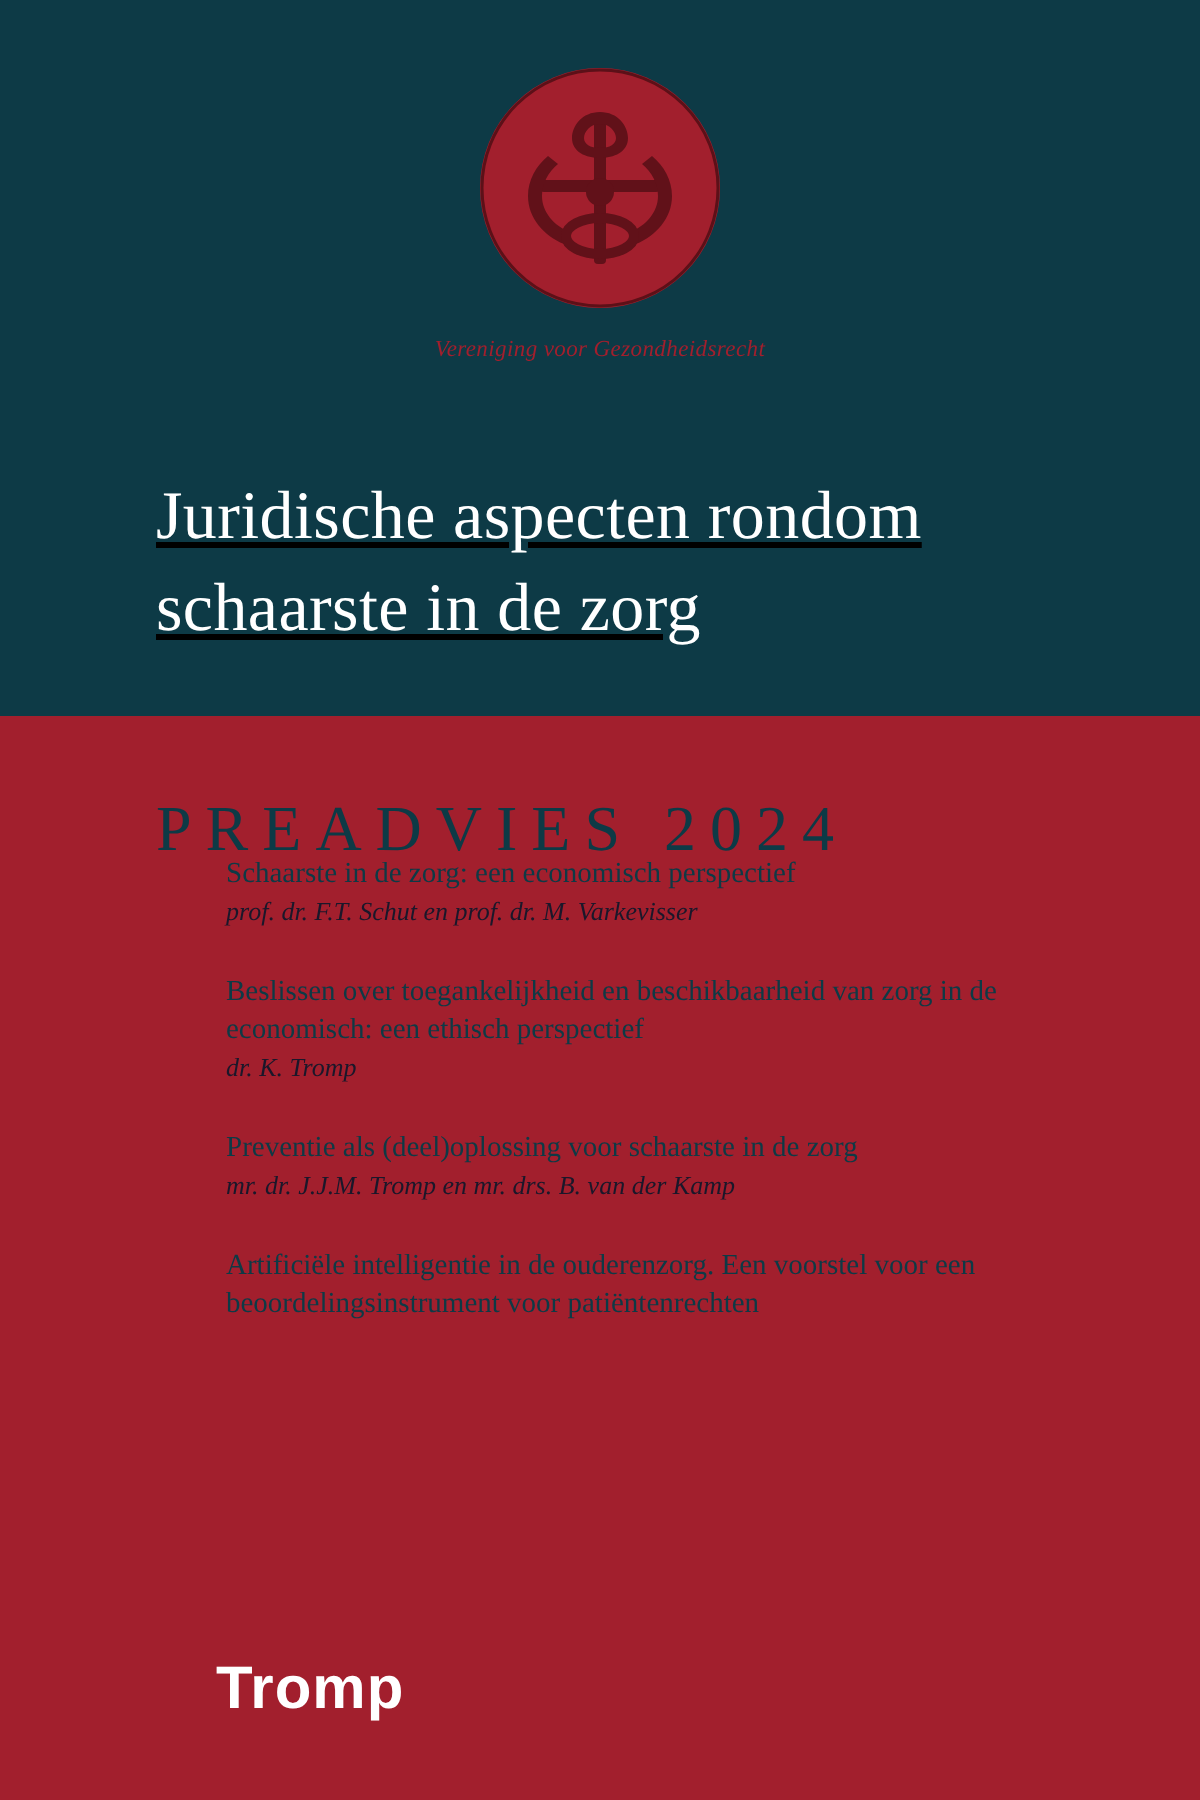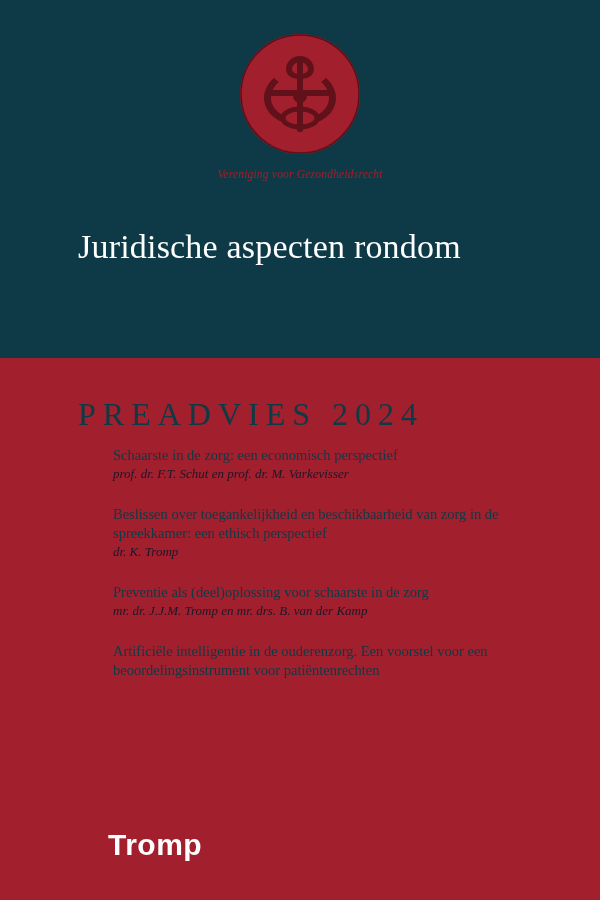--- a/index.html
+++ b/index.html
@@ -63,22 +63,23 @@
     font-family: "Liberation Serif", serif;
     font-style: italic;
     font-size: 11.5px;
     letter-spacing: 0.2px;
     text-align: center;
   }
   
   .title-block {
     position: absolute;
     left: 78px;
-    top: 224px;
+    top: 236px;
     width: 500px;
+    text-decoration: underline;
   }
   .title-line {
     color: #ffffff;
     font-family: "Liberation Serif", serif;
     font-size: 34px;
     line-height: 46px;
     letter-spacing: 0.2px;
   }
   
   .series {
@@ -88,21 +89,21 @@
     color: #0d3a46;
     font-family: "Liberation Serif", serif;
     font-size: 32px;
     letter-spacing: 7px;
     font-weight: normal;
   }
   
   .contents {
     position: absolute;
     left: 113px;
-    top: 446px;
+    top: 428px;
     width: 440px;
   }
   .entry {
     margin-bottom: 22px;
   }
   .entry-title {
     color: #0d3a46;
     font-family: "Liberation Serif", serif;
     font-size: 14.5px;
     line-height: 19px;
@@ -149,31 +150,32 @@
           <ellipse cx="60" cy="84" rx="17" ry="9" fill="none" stroke="#5c1018" stroke-width="5"></ellipse>
           <circle cx="60" cy="62" r="7"></circle>
         </g>
       </svg>
     </div>
     <div class="logo-caption">Vereniging voor Gezondheidsrecht</div>
   </div>
 
   <div class="title-block">
     <div class="title-line">Juridische aspecten rondom</div>
+    <div class="title-line">schaarste in de zorg</div>
   </div>
 
   <div class="series">PREADVIES 2024</div>
 
   <div class="contents">
     <div class="entry">
       <div class="entry-title">Schaarste in de zorg: een economisch perspectief</div>
       <div class="entry-author">prof. dr. F.T. Schut en prof. dr. M. Varkevisser</div>
     </div>
     <div class="entry">
-      <div class="entry-title">Beslissen over toegankelijkheid en beschikbaarheid van zorg in de spreekkamer: een ethisch perspectief</div>
+      <div class="entry-title">Beslissen over toegankelijkheid en beschikbaarheid van zorg in de economisch: een ethisch perspectief</div>
       <div class="entry-author">dr. K. Tromp</div>
     </div>
     <div class="entry">
       <div class="entry-title">Preventie als (deel)oplossing voor schaarste in de zorg</div>
       <div class="entry-author">mr. dr. J.J.M. Tromp en mr. drs. B. van der Kamp</div>
     </div>
     <div class="entry">
       <div class="entry-title">Artificiële intelligentie in de ouderenzorg. Een voorstel voor een beoordelingsinstrument voor patiëntenrechten</div>
     </div>
   </div>

